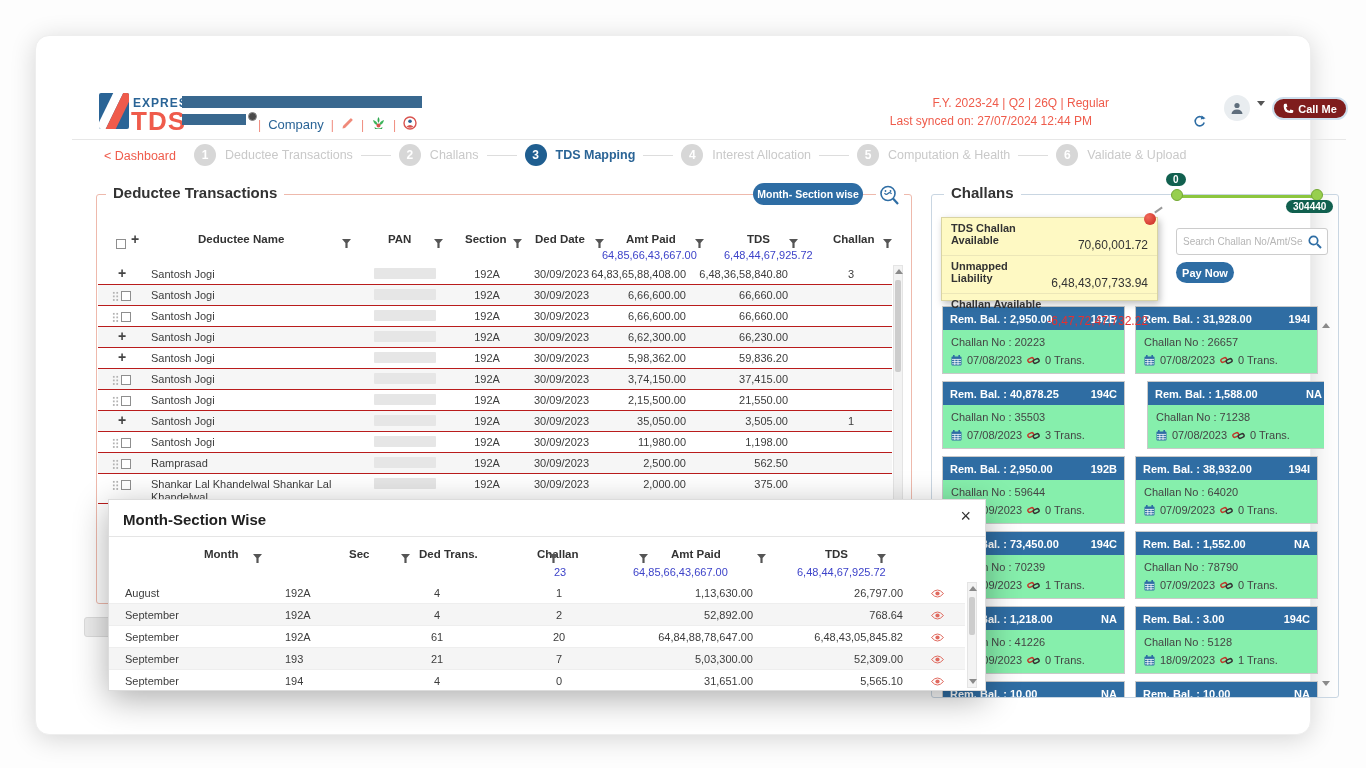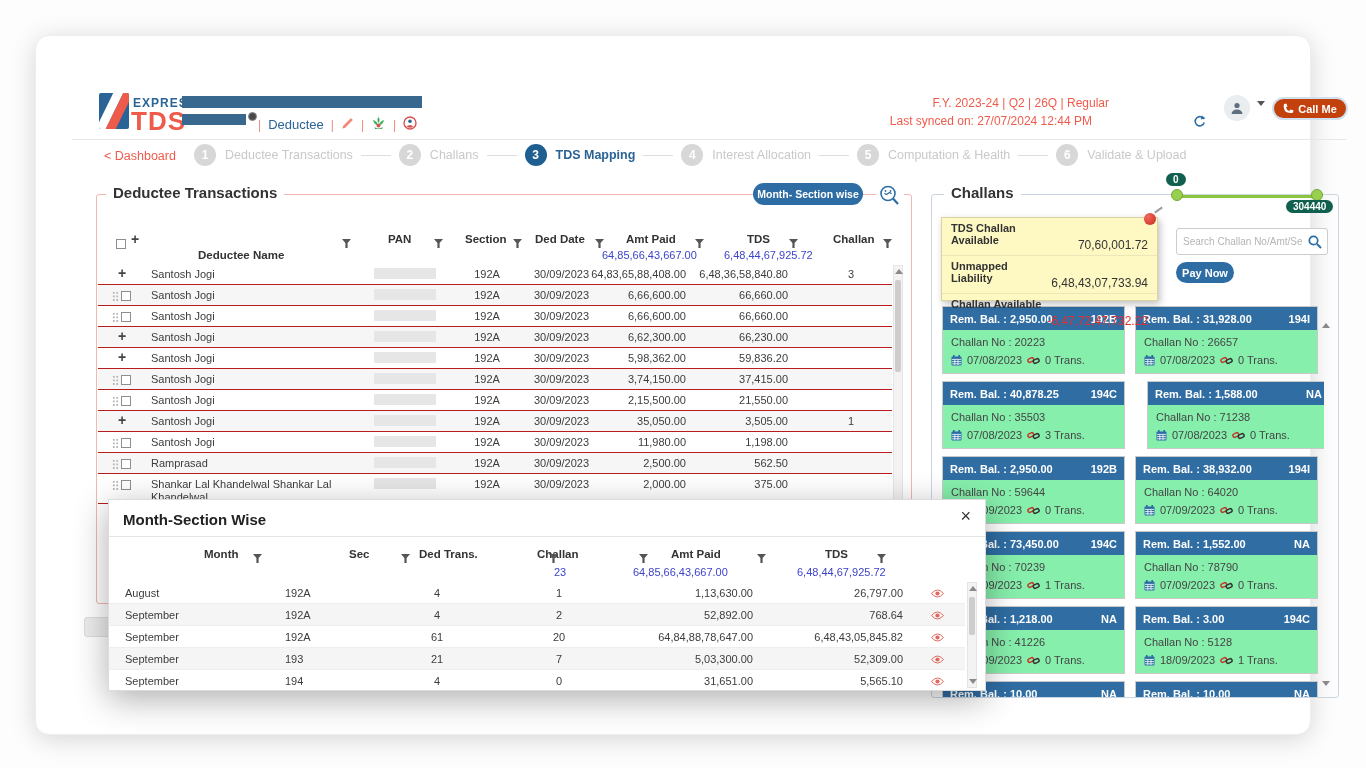--- a/index.html
+++ b/index.html
@@ -16,21 +16,21 @@
   .brand-tds { position:absolute; left:95px; top:70px; font-size:26px; font-weight:bold; color:#ef5b4b; letter-spacing:1px; }
   .redact1 { position:absolute; left:146px; top:60px; width:240px; height:12px; background:#39688f; }
   .redact2 { position:absolute; left:146px; top:78px; width:64px; height:11px; background:#39688f; }
   .dot-badge { position:absolute; left:212px; top:76px; width:9px; height:9px; border-radius:50%; background:#4a4a4a; border:1px solid #888; }
   .company-row { position:absolute; left:222px; top:80px; font-size:13px; color:#2a6496; display:flex; align-items:center; gap:7px; }
   .pipe { color:#ef8a7c; font-size:12px; }
   .fy-line { position:absolute; right:201px; top:60px; font-size:12px; color:#ef5b4b; text-align:right; width:400px; }
   .sync-line { position:absolute; right:218px; top:78px; font-size:12px; color:#ef5b4b; text-align:right; width:400px; }
   .avatar { position:absolute; left:1188px; top:59px; width:26px; height:26px; border-radius:50%; background:#e9edf0; display:flex; align-items:center; justify-content:center; }
   .caret-down { width:0; height:0; border-left:4px solid transparent; border-right:4px solid transparent; border-top:5px solid #555; }
-  .callme { position:absolute; left:1236px; top:61px; width:76px; height:23px; background:#c2410c; border:2px solid #cfe0ee; border-radius:12px; color:#fff; font-size:11px; font-weight:bold; display:flex; align-items:center; justify-content:center; gap:4px; cursor:pointer; }
+  .callme { position:absolute; left:1236px; top:61px; width:76px; height:23px; background:#7f1d1d; border:2px solid #cfe0ee; border-radius:12px; color:#fff; font-size:11px; font-weight:bold; display:flex; align-items:center; justify-content:center; gap:4px; cursor:pointer; }
   .hdr-divider { position:absolute; left:36px; top:103px; width:1274px; height:1px; background:#e7e7e7; }
 
   
   .back-link { position:absolute; left:68px; top:113px; font-size:12.5px; color:#ef5b4b; cursor:pointer; }
   .steps { position:absolute; left:158px; top:108px; width:1000px; display:flex; align-items:center; }
   .step { display:flex; align-items:center; gap:9px; cursor:pointer; }
   .step-circle { width:22px; height:22px; border-radius:50%; background:#d7d7d7; color:#fff; font-size:12px; font-weight:bold; display:flex; align-items:center; justify-content:center; }
   .step-label { font-size:12.5px; color:#c9c9c9; white-space:nowrap; }
   .step.active .step-circle { background:#1f5e90; }
   .step.active .step-label { color:#2a6496; font-weight:bold; }
@@ -124,21 +124,21 @@
   <div class="appcard">
 
     <div class="logo-mark"></div>
     <div class="brand-express">EXPRESS</div>
     <div class="brand-tds">TDS</div>
     <div class="redact1"></div>
     <div class="redact2"></div>
     <div class="dot-badge"></div>
     <div class="company-row">
       <span class="pipe">|</span>
-      <span style="cursor:pointer;">Deductee</span>
+      <span style="cursor:pointer;">Company</span>
       <span class="pipe">|</span>
       <span style="cursor:pointer;">
         <svg width="13" height="13" viewBox="0 0 13 13">
             <path d="M1.5 11.5 L2 9 L9.4 1.6 Q10 1 10.7 1.7 L11.3 2.3 Q12 3 11.4 3.6 L4 11 Z" fill="#f08a7a"></path>
           </svg>
       </span>
       <span class="pipe">|</span>
       <span style="cursor:pointer;">
         <svg width="15" height="14" viewBox="0 0 15 14">
             <path d="M7.5 1 Q9.5 4 7.5 7 Q5.5 4 7.5 1Z" fill="#2fa84f"></path>
@@ -229,21 +229,21 @@
           <circle cx="10" cy="9.5" r="7" fill="none" stroke="#2e6da4" stroke-width="1.6"></circle>
           <path d="M6.5 9 Q8 11.5 10 9.5 Q12 7.5 13.5 10" fill="none" stroke="#2e6da4" stroke-width="1.2"></path>
           <circle cx="7.5" cy="7" r="0.9" fill="#2e6da4"></circle>
           <circle cx="12.5" cy="7" r="0.9" fill="#2e6da4"></circle>
           <line x1="15" y1="14.5" x2="20" y2="20" stroke="#2e6da4" stroke-width="2.2"></line>
         </svg>
     </span>
 
     <span class="abs" style="left:80px; top:198px;"><span class="cb"></span></span>
     <span class="abs plus-icon" style="left:95px; top:194px; cursor:pointer;"></span>
-    <span class="th" style="left:162px; top:197px;margin-top:16px;">Deductee Name</span>
+    <span class="th" style="left:162px; top:197px;">Deductee Name</span>
     <span class="abs funnel" style="left:306px; top:198px;"><svg width="9" height="9" viewBox="0 0 9 9">
           <path d="M0,0 H9 L5.6,4 V9 L3.4,9 V4 Z" fill="#555"></path>
         </svg></span>
     <span class="th" style="left:352px; top:197px;">PAN</span>
     <span class="abs funnel" style="left:398px; top:198px;"><svg width="9" height="9" viewBox="0 0 9 9">
           <path d="M0,0 H9 L5.6,4 V9 L3.4,9 V4 Z" fill="#555"></path>
         </svg></span>
     <span class="th" style="left:429px; top:197px;">Section</span>
     <span class="abs funnel" style="left:477px; top:198px;"><svg width="9" height="9" viewBox="0 0 9 9">
           <path d="M0,0 H9 L5.6,4 V9 L3.4,9 V4 Z" fill="#555"></path>

